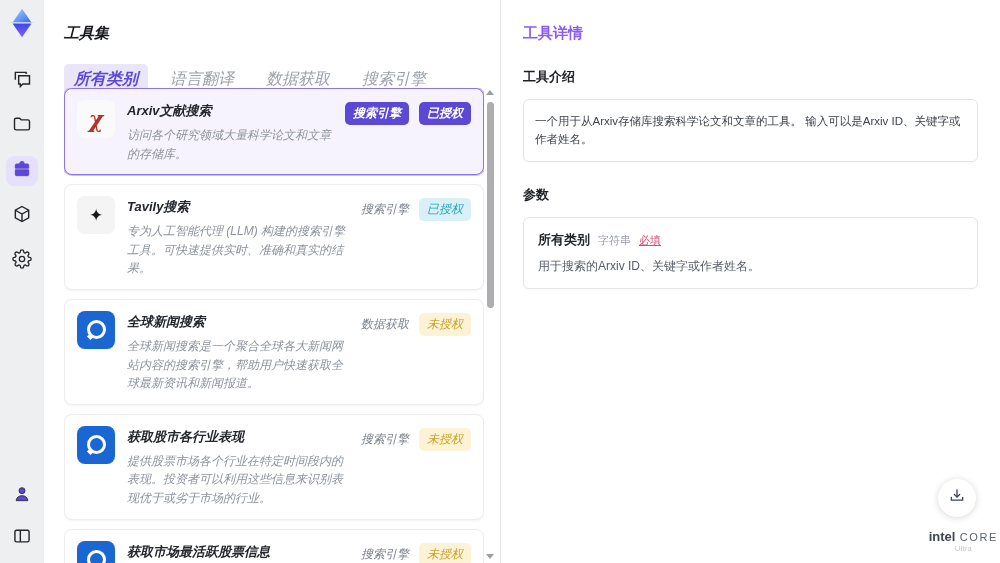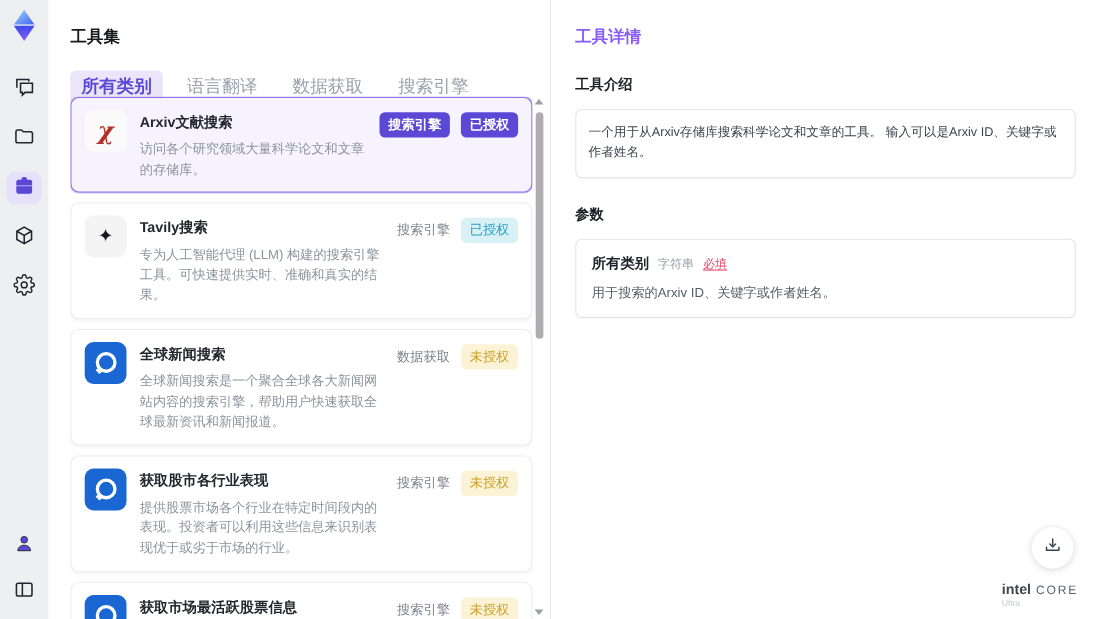--- a/index.html
+++ b/index.html
@@ -15,21 +15,21 @@
   .rail-item { width:32px; height:30px; border-radius:8px; display:flex; align-items:center;
     justify-content:center; cursor:pointer; }
   .rail-item svg { stroke:#23262b; }
   .rail-item.active { background:#e7e0fb; }
   .rail-item.active svg { stroke:#5b49d6; fill:#5b49d6; }
   .rail-spacer { flex:1; }
   .rail-bottom { display:flex; flex-direction:column; gap:12px; align-items:center; }
 
   
   .tools-col { position:absolute; left:44px; top:0; bottom:0; width:457px; background:#fff;
-    border-right:1px solid #e8e9eb; }
+    border-right:1px solid #e8e9eb;font-style:italic; }
   .page-title { font-size:15px; font-weight:bold; color:#17191d; margin:24px 0 0 20px; }
   .tabs { display:flex; gap:12px; align-items:center; margin:21px 0 0 20px; font-size:16px; }
   .tab { padding:5px 10px; border-radius:5px; color:#9ba1aa; cursor:pointer; white-space:nowrap; }
   .tab.active { background:#eae5f9; color:#5b49d6; font-weight:bold; }
 
   .tool-list { position:absolute; top:88px; left:20px; width:420px; bottom:0;
     display:flex; flex-direction:column; gap:9px; overflow:hidden; }
   .tool-card { border:1px solid #ededf0; border-radius:8px; background:#fff;
     box-shadow:0 1px 3px rgba(25,25,40,.05); padding:11px 12px; display:flex; gap:12px;
     align-items:flex-start; cursor:pointer; flex:0 0 auto; }
@@ -78,21 +78,21 @@
   .param-row .param-head { display:flex; align-items:baseline; gap:8px; margin-bottom:9px; }
   .param-name { font-size:13px; font-weight:bold; color:#20242a; }
   .param-type { font-size:11px; color:#959ba4; }
   .param-required { font-size:11px; color:#e4486e;text-decoration:underline; }
   .param-desc { font-size:12px; color:#565d66; }
 
   
   .fab { position:absolute; right:24px; bottom:46px; width:38px; height:38px;
     border-radius:50%; background:#fff; box-shadow:0 1px 7px rgba(0,0,0,.16);
     display:flex; align-items:center; justify-content:center; cursor:pointer; }
-  .brand { position:absolute; right:20px; bottom:9px; text-align:left; color:#3f4650;
+  .brand { position:absolute; right:2px; bottom:9px; text-align:center; color:#3f4650;
     line-height:1.1; }
   .brand-intel { font-size:13px; font-weight:bold; }
   .brand-core { font-size:11px; letter-spacing:1.6px; color:#5a616b; }
   .brand-sub { display:block; font-size:8px; color:#c3c8ce; margin-top:1px; }
 </style>
 </head>
 <body>
 
 <div id="app">
 

